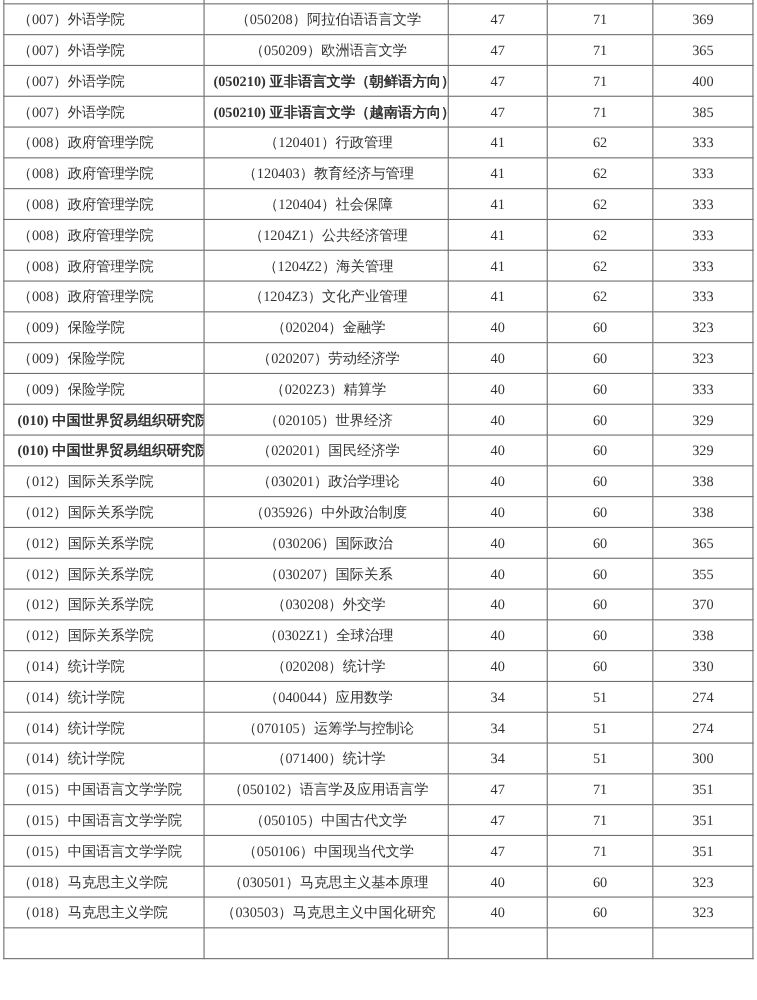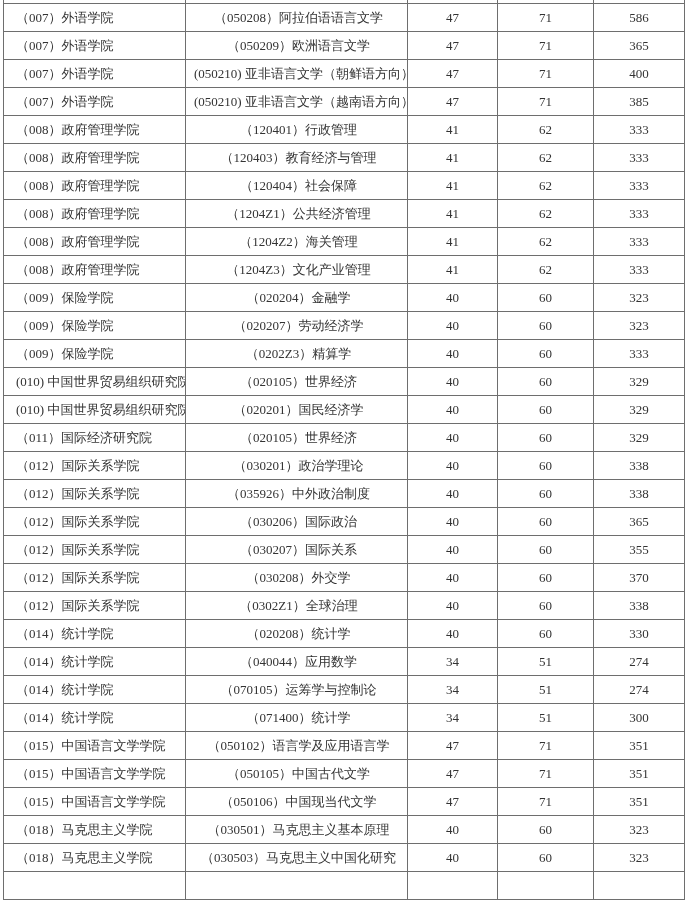--- a/index.html
+++ b/index.html
@@ -28,21 +28,21 @@
     height: 27px;
     color: #333333;
     font-size: 13px;
     vertical-align: middle;
     white-space: nowrap;
     overflow: hidden;
   }
   td.c-college { text-align: left; padding: 0 4px 0 12px; }
   td.c-major   { text-align: center; padding: 0 4px 0 8px;  }
   td.c-num     { text-align: center; padding: 0; }
-  td.small     { font-size: 11px; color: #3a3a3a; }
+  td.small     { font-size: 11px; color: #3a3a3a; font-weight: bold; }
 </style>
 </head>
 <body>
 
 <div class="viewport">
   <table class="score-table">
     <colgroup>
       <col style="width:182px">
       <col style="width:222px">
       <col style="width:90px">
@@ -56,21 +56,21 @@
         <td class="c-num"></td>
         <td class="c-num"></td>
         <td class="c-num"></td>
       </tr>
 
       <tr>
           <td class="c-college">（007）外语学院</td>
           <td class="c-major">（050208）阿拉伯语语言文学</td>
           <td class="c-num">47</td>
           <td class="c-num">71</td>
-          <td class="c-num">586</td>
+          <td class="c-num">369</td>
         </tr>
         <tr>
           <td class="c-college">（007）外语学院</td>
           <td class="c-major">（050209）欧洲语言文学</td>
           <td class="c-num">47</td>
           <td class="c-num">71</td>
           <td class="c-num">365</td>
         </tr>
         <tr>
           <td class="c-college">（007）外语学院</td>
@@ -152,27 +152,20 @@
         <tr>
           <td class="c-college small">(010) 中国世界贸易组织研究院</td>
           <td class="c-major">（020105）世界经济</td>
           <td class="c-num">40</td>
           <td class="c-num">60</td>
           <td class="c-num">329</td>
         </tr>
         <tr>
           <td class="c-college small">(010) 中国世界贸易组织研究院</td>
           <td class="c-major">（020201）国民经济学</td>
-          <td class="c-num">40</td>
-          <td class="c-num">60</td>
-          <td class="c-num">329</td>
-        </tr>
-        <tr>
-          <td class="c-college">（011）国际经济研究院</td>
-          <td class="c-major">（020105）世界经济</td>
           <td class="c-num">40</td>
           <td class="c-num">60</td>
           <td class="c-num">329</td>
         </tr>
         <tr>
           <td class="c-college">（012）国际关系学院</td>
           <td class="c-major">（030201）政治学理论</td>
           <td class="c-num">40</td>
           <td class="c-num">60</td>
           <td class="c-num">338</td>

